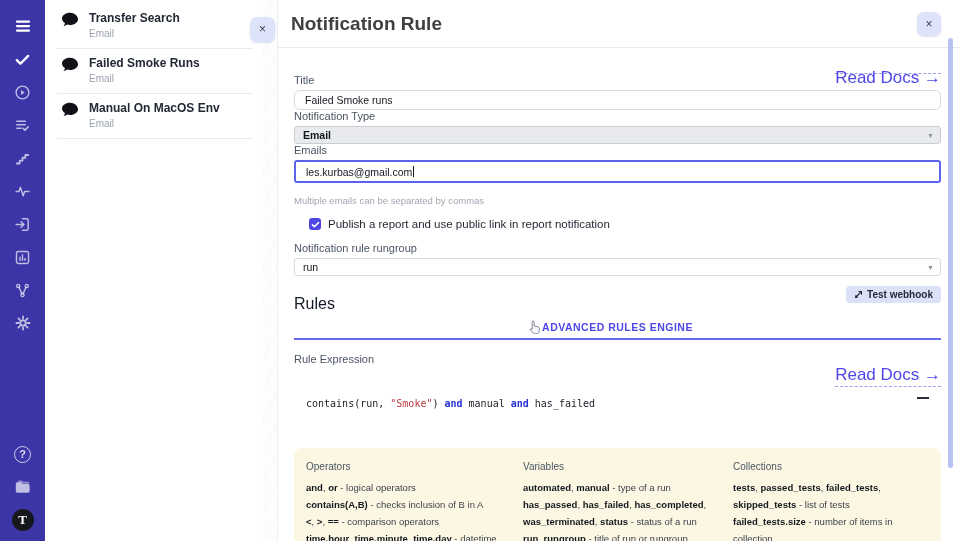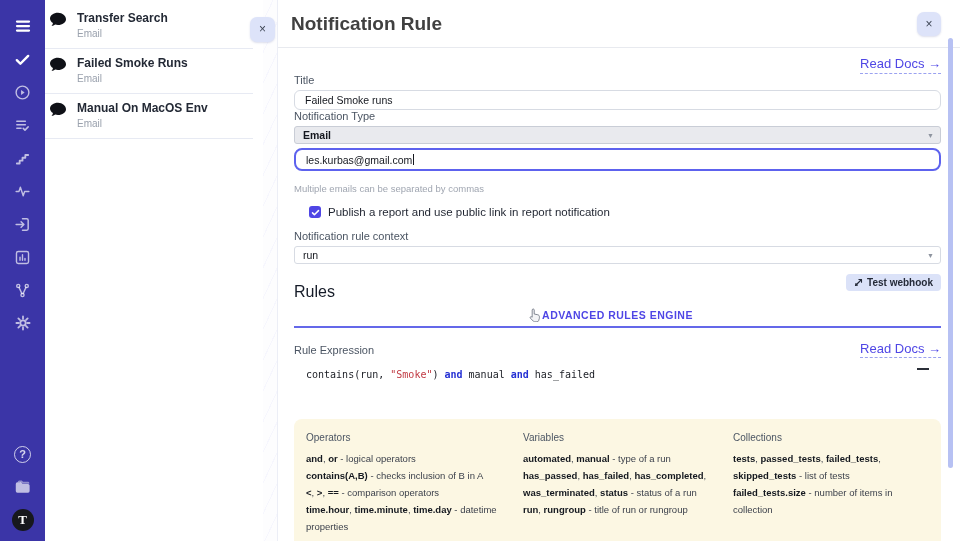--- a/index.html
+++ b/index.html
@@ -40,21 +40,21 @@
 
   
   .left-panel {
     position:absolute; left:45px; top:0; width:218px; height:541px;
     background:#ffffff; z-index:3;
   }
   .left-panel h1 {
     font-size:17.5px; font-weight:700; color:#151b28;
     padding:15px 12px 6px 13px; letter-spacing:.1px;
   }
-  .notif-list { list-style:none; padding:4px 10px 0 0; }
+  .notif-list { list-style:none; padding:4px 10px 0 12px; }
   .notif-item { display:flex; gap:10px; padding:7px 2px 9px 4px;
     border-bottom:1px solid #e7eaf3; cursor:pointer; }
   .notif-item .bubble { flex:0 0 18px; margin-top:1px; }
   .notif-title { font-size:12px; font-weight:700; color:#232935; }
   .notif-sub { font-size:10px; color:#9aa1ad; margin-top:3px; }
 
   .panel-close {
     position:absolute; z-index:8;
     width:25px; height:25px; border:none; border-radius:7px;
     background:#dde3f9; color:#3f4756; font-size:12px; line-height:25px; text-align:center;
@@ -71,41 +71,41 @@
   .main-header {
     height:48px; display:flex; align-items:center;
     padding:0 52px 0 13px; border-bottom:1px solid #e8eaef;
   }
   .main-header h2 { font-size:19px; font-weight:700; color:#404040; }
 
   .main-body { padding:6px 19px 0 16px; }
 
   .docs-row { display:flex; justify-content:flex-end; height:18px; margin-top:2px; }
   .read-docs {
-    font-size:13px; color:#4f46e5; text-decoration:none;
-    border-bottom:1px dashed #9ba2f0; padding-bottom:1px; cursor:pointer;
+    font-size:17px; color:#4f46e5; text-decoration:none;
+    border-bottom:1px dashed #9ba2f0; padding-bottom:1px; cursor:pointer;margin-top:12px;
   }
 
   .fld-label { font-size:11px; color:#4b5563; }
   .input-box {
     margin-top:4px; height:20px; border:1px solid #d7dbe3; border-radius:6px;
     background:#fff; display:flex; align-items:center; padding:0 10px;
     font-size:10.5px; color:#15181f;
   }
   .select-box {
     margin-top:4px; height:18px; border:1px solid #c9cdd6; border-radius:3px;
     display:flex; align-items:center; padding:0 8px; font-size:10.5px; color:#15181f;
     cursor:pointer; position:relative;
   }
   .select-gray { background:#e9eaee; font-weight:600; }
   .select-white { background:#fff; border-color:#d7dbe3; }
   .select-box .arrow { position:absolute; right:6px; font-size:7px; color:#8e949f; }
 
   .email-input {
-    margin-top:4px; height:23px; border:2px solid #5d62ee; border-radius:8px;
+    margin-top:4px; height:23px; border:2px solid #5d62ee; border-radius:3px;
     display:flex; align-items:center; padding:0 10px; font-size:10.5px; color:#15181f;
   }
   .caret { display:inline-block; width:1px; height:11px; background:#15181f; margin-left:1px; }
   .hint { font-size:9.5px; color:#a0a6b1; margin-top:12px; }
 
   .chk-row { display:flex; align-items:center; gap:7px; margin:12px 0 0 3px; cursor:pointer;padding-left:12px; }
   .chk {
     width:12px; height:12px; border-radius:3px; background:#4f46e5;
     display:flex; align-items:center; justify-content:center; flex:0 0 12px;
   }
@@ -119,21 +119,21 @@
     cursor:pointer; font-family:"Liberation Sans", sans-serif;
   }
 
   .tab-bar { position:relative; margin-top:2px; height:25px;
     border-bottom:2px solid #6468e9; display:flex; align-items:center; justify-content:center; }
   .tab-active {
     font-size:10.5px; font-weight:600; letter-spacing:.5px; color:#4f46e5; cursor:pointer;
   }
   .hand-cursor { position:absolute; left:234px; top:4px; }
 
-  .expr-row { display:flex; justify-content:space-between; align-items:center; margin-top:13px; }
+  .expr-row { display:flex; justify-content:space-between; align-items:flex-start; margin-top:13px; }
   .expr-label { font-size:11px; color:#4b5563; }
 
   .code-area { position:relative; margin-top:7px; height:52px; }
   .code-line {
     font-family:"DejaVu Sans Mono", monospace; font-size:10px; color:#1a1d24;
     padding:4px 0 0 12px; white-space:pre;
   }
   .seg-string { color:#c13a43; }
   .seg-keyword { color:#2531d4; font-weight:600; }
   .code-dash { position:absolute; right:12px; top:3px; width:12px; height:2px; background:#2b2f38; }
@@ -279,36 +279,37 @@
     <div class="input-box">
       <span>Failed Smoke runs</span>
     </div>
 
     <div class="fld-label">Notification Type</div>
     <div class="select-box select-gray">
       <span>Email</span>
       <span class="arrow">▼</span>
     </div>
 
+    <div class="fld-label">Emails</div>
     <div class="email-input">
       <span>les.kurbas@gmail.com</span>
         <span class="caret"></span>
     </div>
     <div class="hint">Multiple emails can be separated by commas</div>
 
     <div class="chk-row">
       <span class="chk">
         <svg width="9" height="9" viewBox="0 0 24 24" fill="none" stroke="#fff" stroke-width="4" stroke-linecap="round" stroke-linejoin="round">
             <path d="M4 13l5 5L20 7"></path>
           </svg>
       </span>
       <span class="chk-label">Publish a report and use public link in report notification</span>
     </div>
 
-    <div class="fld-label" style="margin-top:12px">Notification rule context</div>
+    <div class="fld-label" style="margin-top:12px">Notification rule rungroup</div>
     <div class="select-box select-white">
       <span>run</span>
       <span class="arrow">▼</span>
     </div>
 
     <div class="rules-row">
       <div class="rules-h">Rules</div>
       <button class="test-webhook">
         <svg width="9" height="9" viewBox="0 0 24 24" fill="none" stroke="#242a38" stroke-width="3" stroke-linecap="round" stroke-linejoin="round">
             <path d="M4 20L20 4M20 4h-7M20 4v7M4 20l5-1M4 20l1-5"></path>

